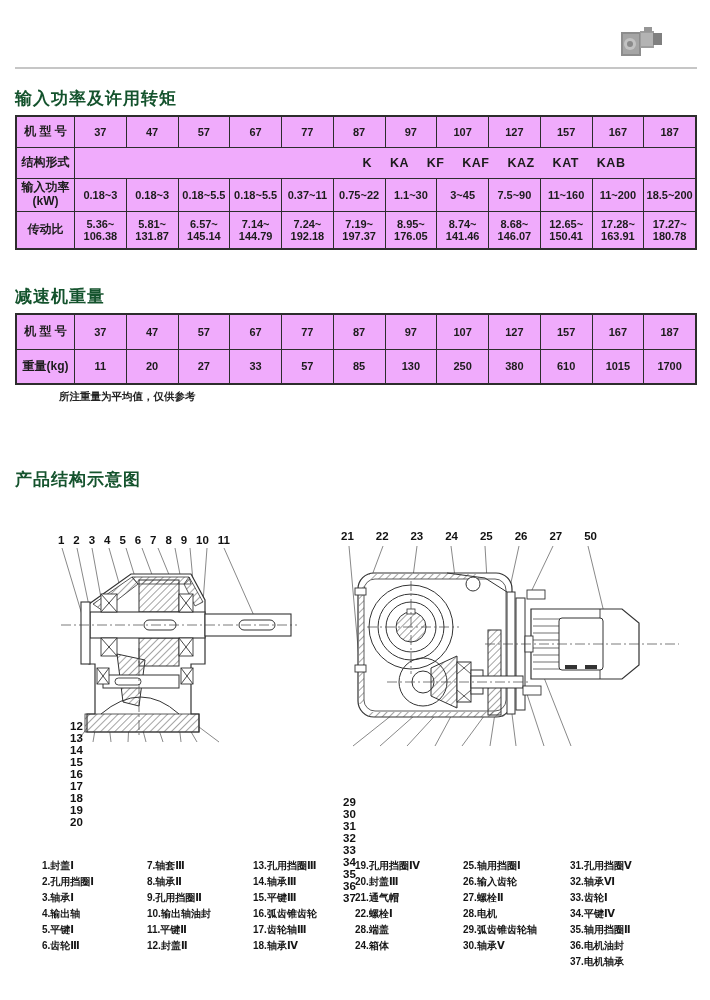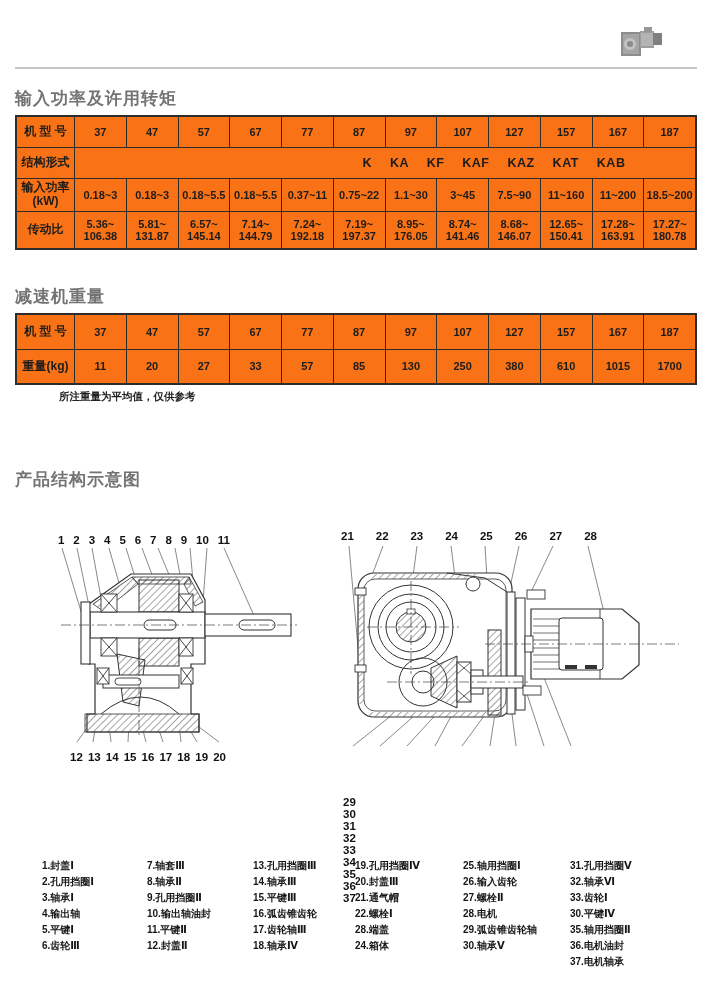--- a/index.html
+++ b/index.html
@@ -3,25 +3,25 @@
 <meta charset="utf-8">
 <style>
   html,body{margin:0;padding:0;}
   body{
     width:710px;height:1000px;position:relative;background:#ffffff;
     font-family:"Liberation Sans","DejaVu Sans",sans-serif;
     font-weight:bold;color:#1c1c1c;overflow:hidden;
   }
   .abs{position:absolute;}
   
-  .sec-title{font-size:17px;letter-spacing:1px;color:#737373;}
+  .sec-title{font-size:17px;letter-spacing:1px;color:#14532d;}
   
   .rule{left:15px;top:67px;width:682px;height:2px;background:#c6c6c6;}
   
-  .tbl{left:15px;width:682px;border:2px solid #2d2d2d;box-sizing:border-box;background:#f97316;}
+  .tbl{left:15px;width:682px;border:2px solid #2d2d2d;box-sizing:border-box;background:#f0abfc;}
   .trow{display:grid;grid-template-columns:57px repeat(12,1fr);}
   .trow + .trow{border-top:1.6px solid #2d2d2d;}
   .trow > div{display:flex;flex-direction:column;align-items:center;justify-content:center;
               text-align:center;box-sizing:border-box;}
   .trow .cell{border-left:1.6px solid #2d2d2d;font-size:11px;line-height:1.12;}
   .trow .lbl{font-size:12px;line-height:1.15;}
   .lbl .sub{font-size:12px;}
   .span-cell{grid-column:2/14;border-left:1.6px solid #2d2d2d;
              justify-content:flex-start;flex-direction:row !important;padding-left:28px;}
   .span-cell span{padding-left:190px;word-spacing:14px;font-size:12.5px;letter-spacing:.5px;}
@@ -350,42 +350,42 @@
     <span>3</span>
     <span>4</span>
     <span>5</span>
     <span>6</span>
     <span>7</span>
     <span>8</span>
     <span>9</span>
     <span>10</span>
     <span>11</span>
   </div>
-<div class="abs callouts" style="left:70px;top:751px;width:156px;">
+<div class="abs callouts" style="left:70px;top:720px;width:156px;flex-direction:column;">
 
 <span>12</span>
     <span>13</span>
     <span>14</span>
     <span>15</span>
     <span>16</span>
     <span>17</span>
     <span>18</span>
     <span>19</span>
     <span>20</span>
   </div>
 <div class="abs callouts" style="left:341px;top:530px;width:256px;text-align:right;">
 
 <span>21</span>
     <span>22</span>
     <span>23</span>
     <span>24</span>
     <span>25</span>
     <span>26</span>
     <span>27</span>
-    <span>28</span>
+    <span>50</span>
   </div>
 <div class="abs callouts" style="left:343px;top:796px;width:232px;flex-direction:column;">
 
 <span>29</span>
     <span>30</span>
     <span>31</span>
     <span>32</span>
     <span>33</span>
     <span>34</span>
     <span>35</span>
@@ -437,18 +437,18 @@
       <div>27.螺栓Ⅱ</div>
       <div>28.电机</div>
       <div>29.弧齿锥齿轮轴</div>
       <div>30.轴承Ⅴ</div>
     </div>
   <div class="abs parts-col" style="left:570px;top:858px;">
 
   <div>31.孔用挡圈Ⅴ</div>
       <div>32.轴承Ⅵ</div>
       <div>33.齿轮Ⅰ</div>
-      <div>30.平键Ⅳ</div>
+      <div>34.平键Ⅳ</div>
       <div>35.轴用挡圈Ⅱ</div>
       <div>36.电机油封</div>
       <div>37.电机轴承</div>
     </div>
 </div>
 
 </body></html>

